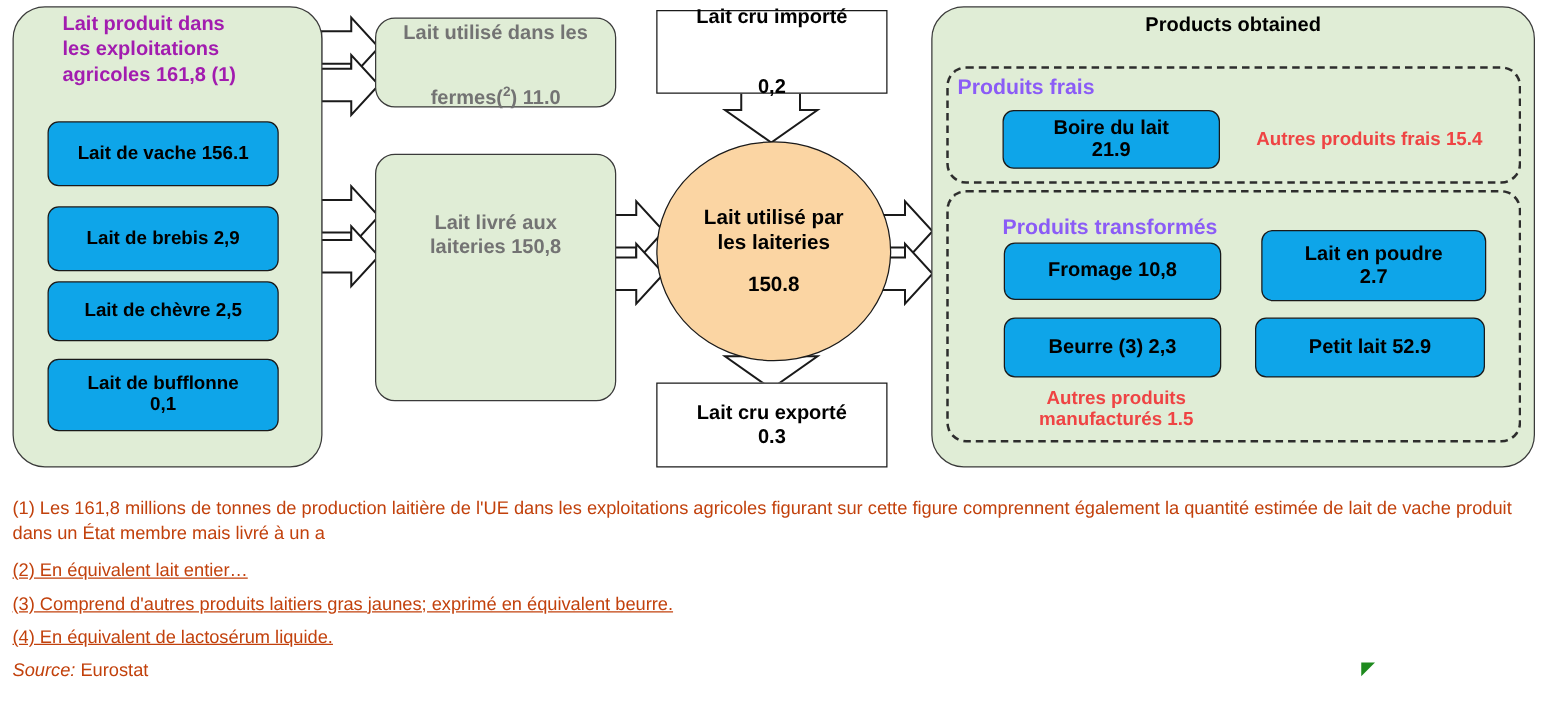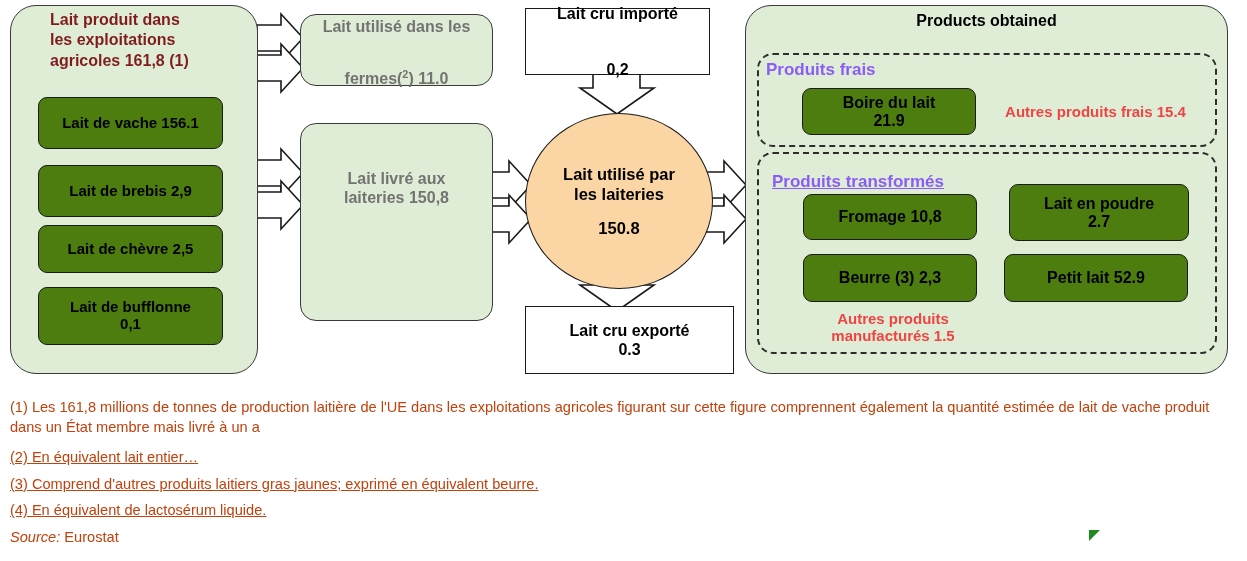--- a/index.html
+++ b/index.html
@@ -22,21 +22,21 @@
   }
   .abs { position: absolute; box-sizing: border-box; }
 
   
   .panel-green {
     background: #E0EDD6;
     border: 1.6px solid #3a3a3a;
     border-radius: 26px;
   }
   .box-white {
-    background: #4d7c0f;
+    background: #0ea5e9;
     border: 1.6px solid #1a1a1a;
     border-radius: 9px;
     display: flex;
     align-items: center;
     justify-content: center;
     text-align: center;
     font-weight: bold;
     font-size: 15px;
     color: #000;
     line-height: 1.12;
@@ -91,21 +91,21 @@
   .label-plain {
     font-weight: bold;
     font-size: 15px;
     color: #ef4444;
     text-align: center;
     line-height: 1.15;
   }
   .title-left {
     font-weight: bold;
     font-size: 16px;
-    color: #7f1d1d;
+    color: #a21caf;
     line-height: 1.28;
   }
   sup { font-size: 0.68em; vertical-align: super; }
 
   
   .notes {
     position: absolute;
     left: 10px;
     top: 398px;
     width: 1230px;
@@ -207,21 +207,21 @@
     <span>Lait cru importé</span>
     <span>0,2</span>
   </div>
 
   <div class="abs" style="left:525px; top:113px; width:188px; height:176px; background:#FBD5A3; border:1.6px solid #1a1a1a; border-radius:50%; display:flex; flex-direction:column; align-items:center; justify-content:center; text-align:center; font-weight:bold; font-size:16.5px; line-height:1.22;">
     <span>Lait utilisé par</span>
     <span>les laiteries</span>
     <span style="margin-top:14px;">150.8</span>
   </div>
 
-  <div class="abs box-sharp" style="left:525px; top:306px; width:209px; height:68px; flex-direction:column;">
+  <div class="abs box-sharp" style="left:525px; top:306px; width:185px; height:68px; flex-direction:column;">
     <span>Lait cru exporté</span>
     <span>0.3</span>
   </div>
 
   <div class="abs panel-green" style="left:745px; top:5px; width:483px; height:369px;">
   </div>
 
   <div class="abs hdr-green" style="left:745px; top:12px; width:483px;">
     <span>Products obtained</span>
   </div>
@@ -236,21 +236,21 @@
     <span>Boire du lait</span>
     <span>21.9</span>
   </div>
 
   <div class="abs label-plain" style="left:988px; top:103px; width:215px;">
     <span>Autres produits frais 15.4</span>
   </div>
 
   <div class="abs dashed-group" style="left:757px; top:152px; width:460px; height:202px;"></div>
 
-  <div class="abs hdr-red" style="left:772px; top:172px;text-decoration:underline;">
+  <div class="abs hdr-red" style="left:802px; top:172px;">
     <span>Produits transformés</span>
   </div>
 
   <div class="abs box-white" style="left:803px; top:194px; width:174px; height:46px; font-size:16px;">
     <span>Fromage 10,8</span>
   </div>
 
   <div class="abs box-white" style="left:803px; top:254px; width:174px; height:48px; font-size:16px;">
     <span>Beurre (3) 2,3</span>
   </div>

